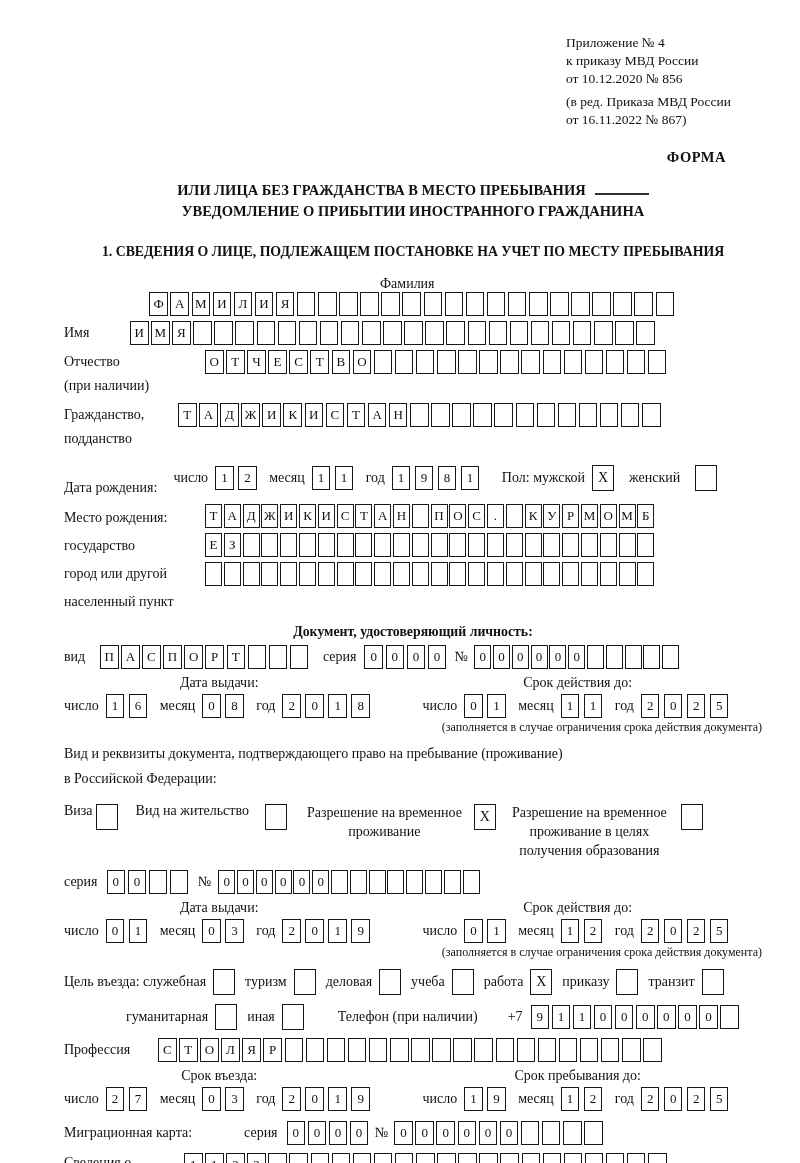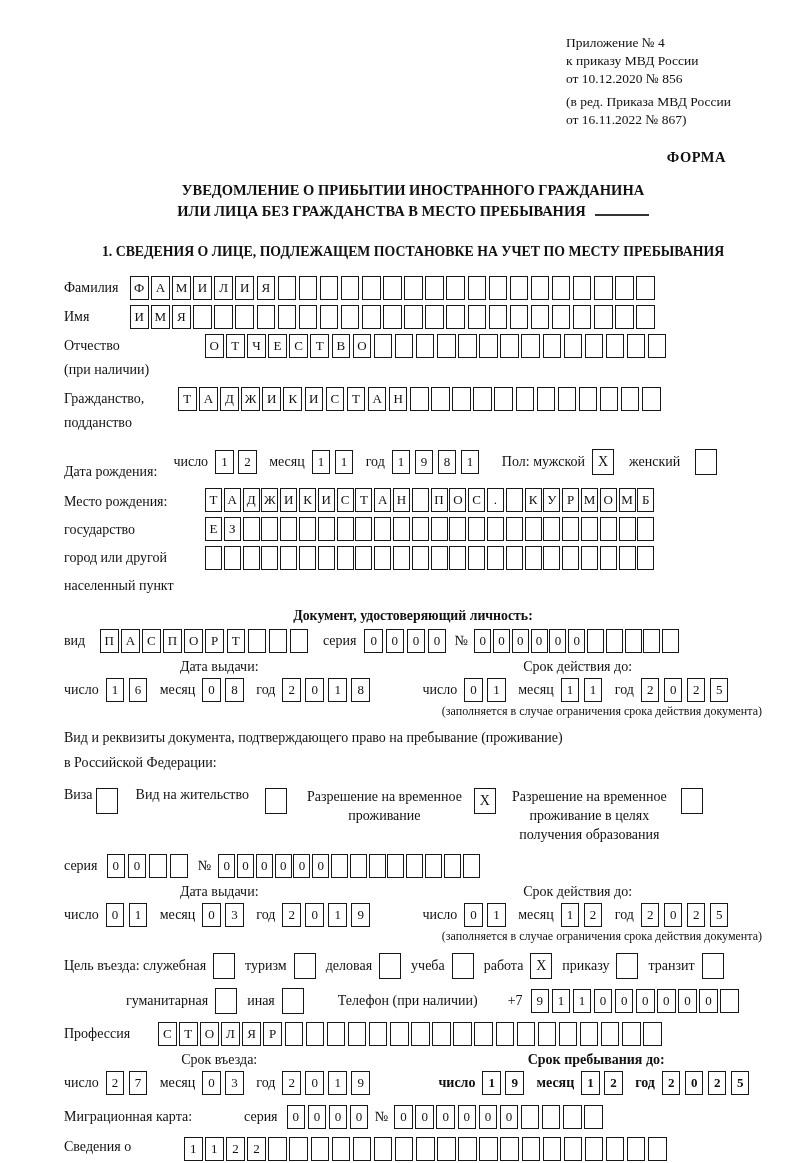--- a/index.html
+++ b/index.html
@@ -68,26 +68,26 @@
   <div class="hdr-block">
     <div>Приложение № 4</div>
     <div>к приказу МВД России</div>
     <div>от 10.12.2020 № 856</div>
     <div class="hdr-sub">(в ред. Приказа МВД России</div>
     <div>от 16.11.2022 № 867)</div>
   </div>
   <div class="forma">ФОРМА</div>
 
   <div class="title">
+    <div><span>ИЛИ ЛИЦА БЕЗ ГРАЖДАНСТВА В МЕСТО ПРЕБЫВАНИЯ</span><span class="title-blank"></span></div>
     <div>УВЕДОМЛЕНИЕ О ПРИБЫТИИ ИНОСТРАННОГО ГРАЖДАНИНА</div>
-    <div><span>ИЛИ ЛИЦА БЕЗ ГРАЖДАНСТВА В МЕСТО ПРЕБЫВАНИЯ</span><span class="title-blank"></span></div>
   </div>
   <div class="section">1. СВЕДЕНИЯ О ЛИЦЕ, ПОДЛЕЖАЩЕМ ПОСТАНОВКЕ НА УЧЕТ ПО МЕСТУ ПРЕБЫВАНИЯ</div>
 
-  <div class="frow" style="margin-top:16px;">
+  <div class="frow" style="margin-top:16px;flex-direction:column;">
     <span class="lbl w66">Фамилия</span>
     <div class="boxrow">
         <span class="cell">Ф</span>
         <span class="cell">А</span>
         <span class="cell">М</span>
         <span class="cell">И</span>
         <span class="cell">Л</span>
         <span class="cell">И</span>
         <span class="cell">Я</span>
         <span class="cell"></span>
@@ -586,21 +586,21 @@
           </div>
         <span class="dlabel mid">год</span>
         <div class="boxrow">
             <span class="cell">2</span>
             <span class="cell">0</span>
             <span class="cell">1</span>
             <span class="cell">9</span>
           </div>
       </div>
     </div>
-    <div class="dgroup" style="margin-left:64px;font-weight:bold;">
+    <div class="dgroup" style="margin-left:48px;">
       <div>Срок пребывания до:</div>
       <div class="dline dcell">
         <span class="dlabel">число</span>
         <div class="boxrow">
             <span class="cell">1</span>
             <span class="cell">9</span>
           </div>
         <span class="dlabel mid">месяц</span>
         <div class="boxrow">
             <span class="cell">1</span>

